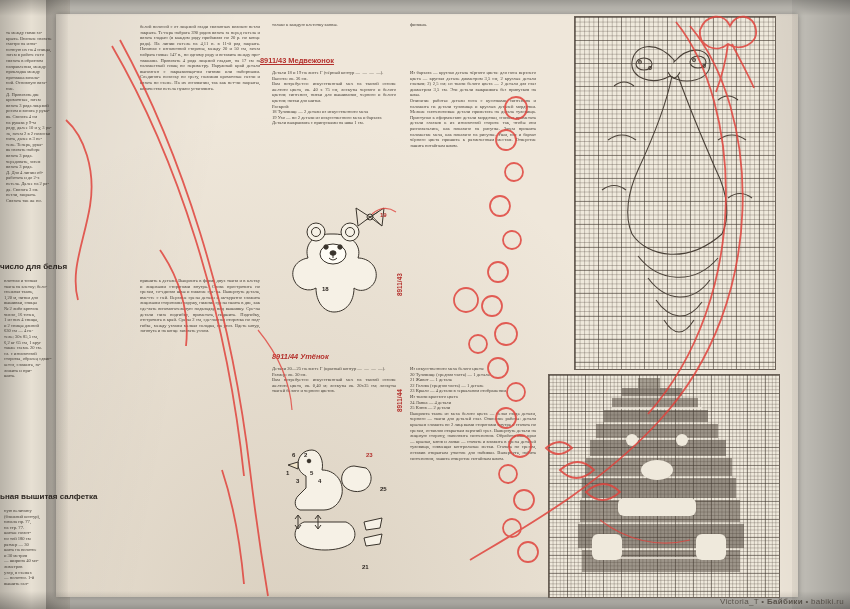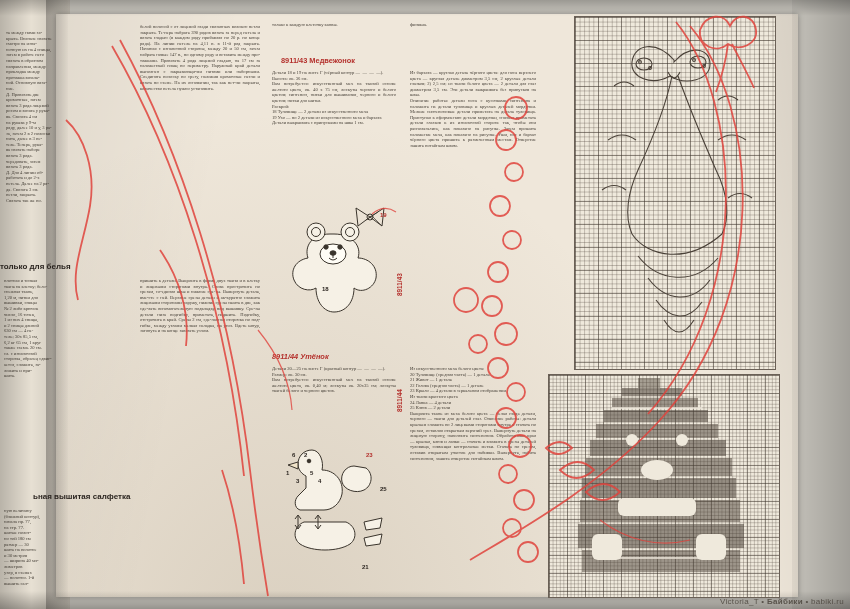--- a/index.html
+++ b/index.html
@@ -163,61 +163,61 @@
 ва связать наборе
 вязать 3 ряда.
 чередовать, затем
 вязать 3 ряда.
 Д. Для 4 линии об-
 работать и до 2-х
 петель. Далее на 2 ря-
 да. Связать 3 см.
 петли, закрыть.
 Связать так же по.</div>
-  <div class="h" style="left:0px;top:262px;font-size:8px;">только для белья</div>
+  <div class="h" style="left:0px;top:262px;font-size:8px;">число для белья</div>
   <div class="col" style="left:4px;top:278px;width:60px;height:180px;">плотная и тонкая
 ткань на клетку; бело-
 снежная ткань,
 1,20 м, нитки для
 вышивки, спицы
 № 2 либо крючок
 число, 16 точек,
 1 из них 4 спицы,
 и 2 спицы длиной
 630 см — 4 пе-
 тель; 30х 85,5 см,
 6,2 кг 65 см, 1 круг
 также схема. 20 см.
 сл. с изнаночной
 стороны, образец сдвиг-
 ается, сложить, за-
 ложить и при-
 шить.</div>
-  <div class="h" style="left:0px;top:492px;font-size:8px;padding-left:33px;">ьная вышитая салфетка</div>
+  <div class="h" style="left:0px;top:492px;font-size:8px;">ьная вышитая салфетка</div>
   <div class="col" style="left:4px;top:508px;width:60px;height:96px;">ную величину
 (ближний контур),
 начала пр. 77,
 на стр. 77.
 шитые полот-
 но той 180 см
 размер — 30
 шить на полотне
 и 30 метров
 — ширина 40 мл-
 лиметров
 узор, в схемах
 — полотно. 1-й
 вышить сал-</div>
 
   <div class="col" style="left:272px;top:22px;width:110px;">только к каждую клеточку канвы.</div>
   <div class="col" style="left:410px;top:22px;width:90px;">финиша.</div>
 
   <div class="col" style="left:140px;top:24px;width:120px;height:224px;">белой полосой с от лицевой глади связанных волокон петли закрыть. Те-перь набрать 390 рядов вязать за перед петель и вязать гладью (в каждом ряду прибавляя по 20 р. по конце ряда). На линии петель на 4,11 п. в 11-й ряд закрыть. Начиная с изнаночной стороны, между 20 и 50 см, затем набрать новые 147 п., по одному ряду и вставить между про-тяжками. Провязать 4 ряда лицевой гладью, на 17 см за наложенный плащ по периметру. Наружный край детали выполнен с закрывающи-ми нитями или наборными. Соединять полоску по срезу, наложив кромочные петли и вязать по схеме. На их основании, так как пет-ли закрыты, количество петель нужно установить.</div>
 
-  <div class="h red" style="left:281px;top:56px;">8911/43 Медвежонок</div>
+  <div class="h red" style="left:260px;top:56px;text-decoration:underline;">8911/43 Медвежонок</div>
   <div class="col" style="left:272px;top:70px;width:124px;height:166px;">Детали 18 и 19 на листе Г (чёрный контур —  —  —  —).
 Высота: ок. 36 см.
 Вам потребуется: искусственный мех на тканой основе желтого цвета, ок. 40 х 75 см, лоскуты черного и белого цветов; синтепон, нитки для вышивания, черного и белого цветов; нитки для шитья.
 Раскрой:
 18 Туловище — 2 детали из искусственного меха
 19 Ухо — по 2 детали из искусственного меха и бархата
 Детали выкраивать с припусками на швы 1 см.</div>
   <div class="col" style="left:410px;top:70px;width:126px;height:250px;">Из бархата — круглая деталь чёрного цвета: для носа верхнего цвета — круглая деталь диаметром 3,5 см, 2 круглые детали глазков; 2) 2,5 см; из ткани белого цвета — 2 детали для глаз диаметром 3,5 см. Эти детали выкраивать без припусков на швы.
 Описание работы: детали носа с кусочками синтепона и наложить на детали туловища и круглых деталей мордочки. Мелкие синтепоновые детали приметать на деталь туловища. Приступая к оформлению детали мордочки, сначала приметать детали глазков к их изнаночной стороне так, чтобы они располагались, как показано на рисунке. Затем прошить наложение меха, как показано на рисунке. Уши, нос и бархат чёрного цвета пришить к размеченным местам. Отверстие зашить потайным швом.</div>
 

